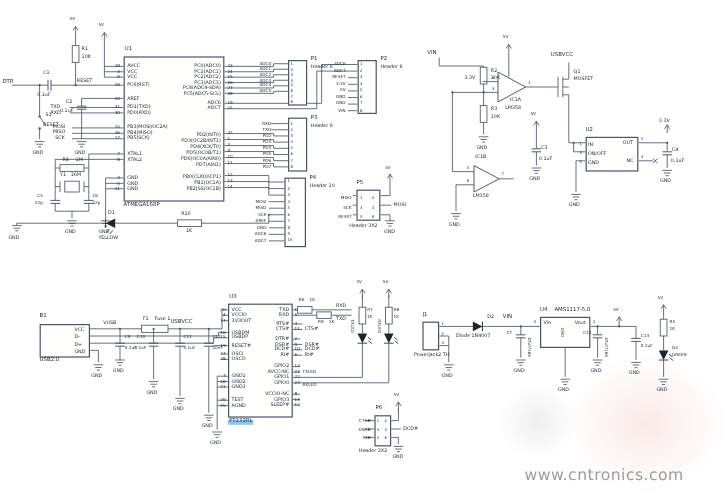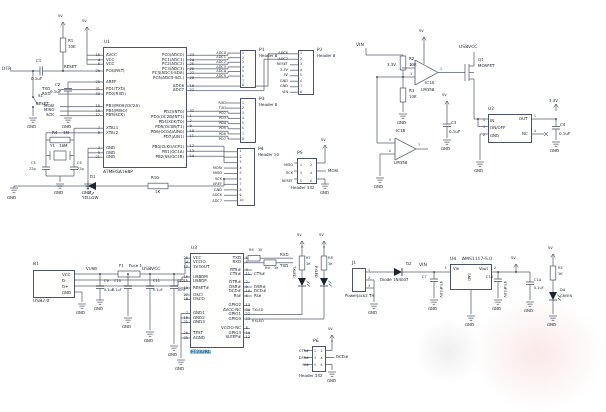--- a/index.html
+++ b/index.html
@@ -614,14 +614,15 @@
 <span class="l f35" style="left:558px;top:273px;">1K</span>
 <span class="l f35" style="left:560px;top:289px;">D4</span>
 <span class="l f35" style="left:560px;top:295px;">GREEN</span>
 <span class="l" style="left:368px;top:311px;">GND</span>
 <span class="l" style="left:428px;top:307px;">GND</span>
 <span class="l" style="left:465px;top:323px;">GND</span>
 <span class="l" style="left:492px;top:307px;">GND</span>
 <span class="l" style="left:524px;top:309px;">GND</span>
 <span class="l" style="left:547px;top:323px;">GND</span>
 
+<span class="wm" style="left:437px;top:389px;">www.cntronics.com</span>
 
 </div>
 
 </body></html>

